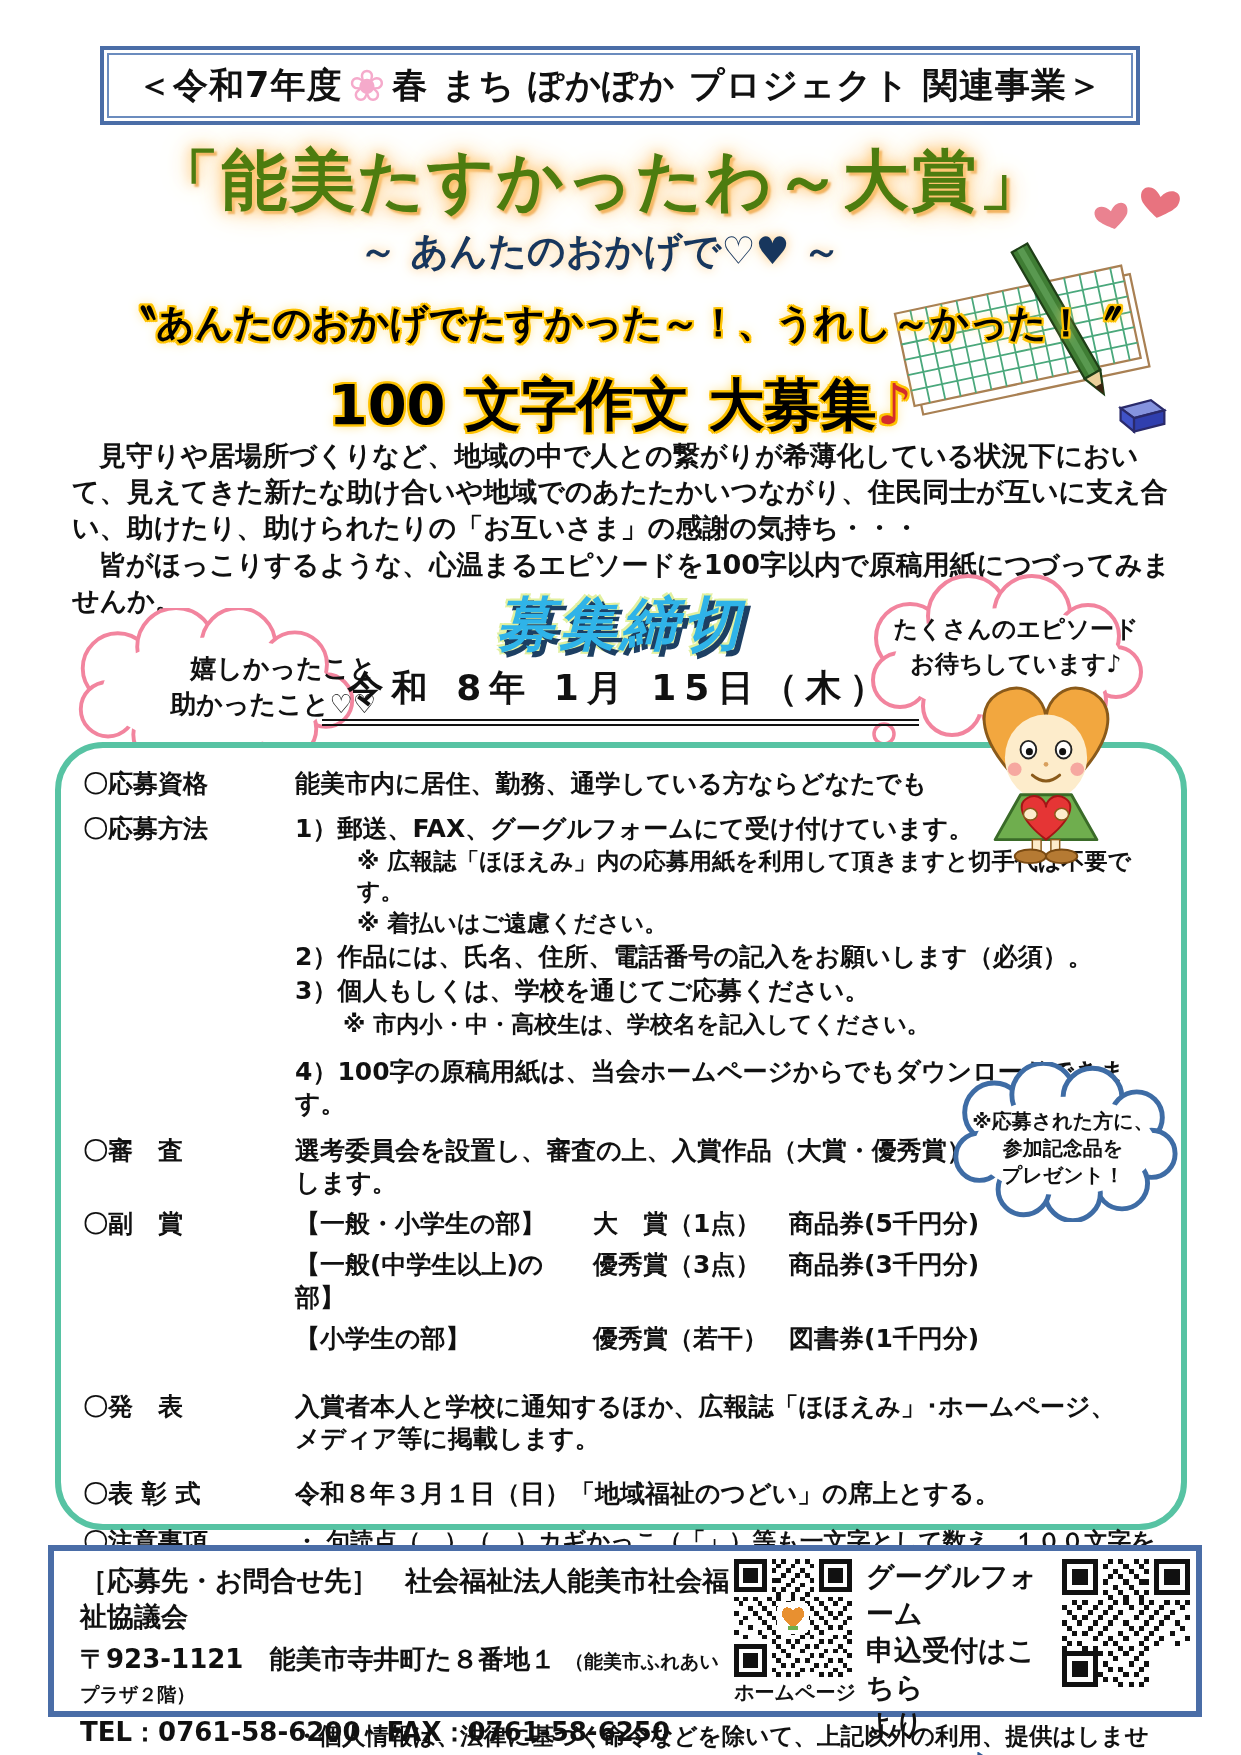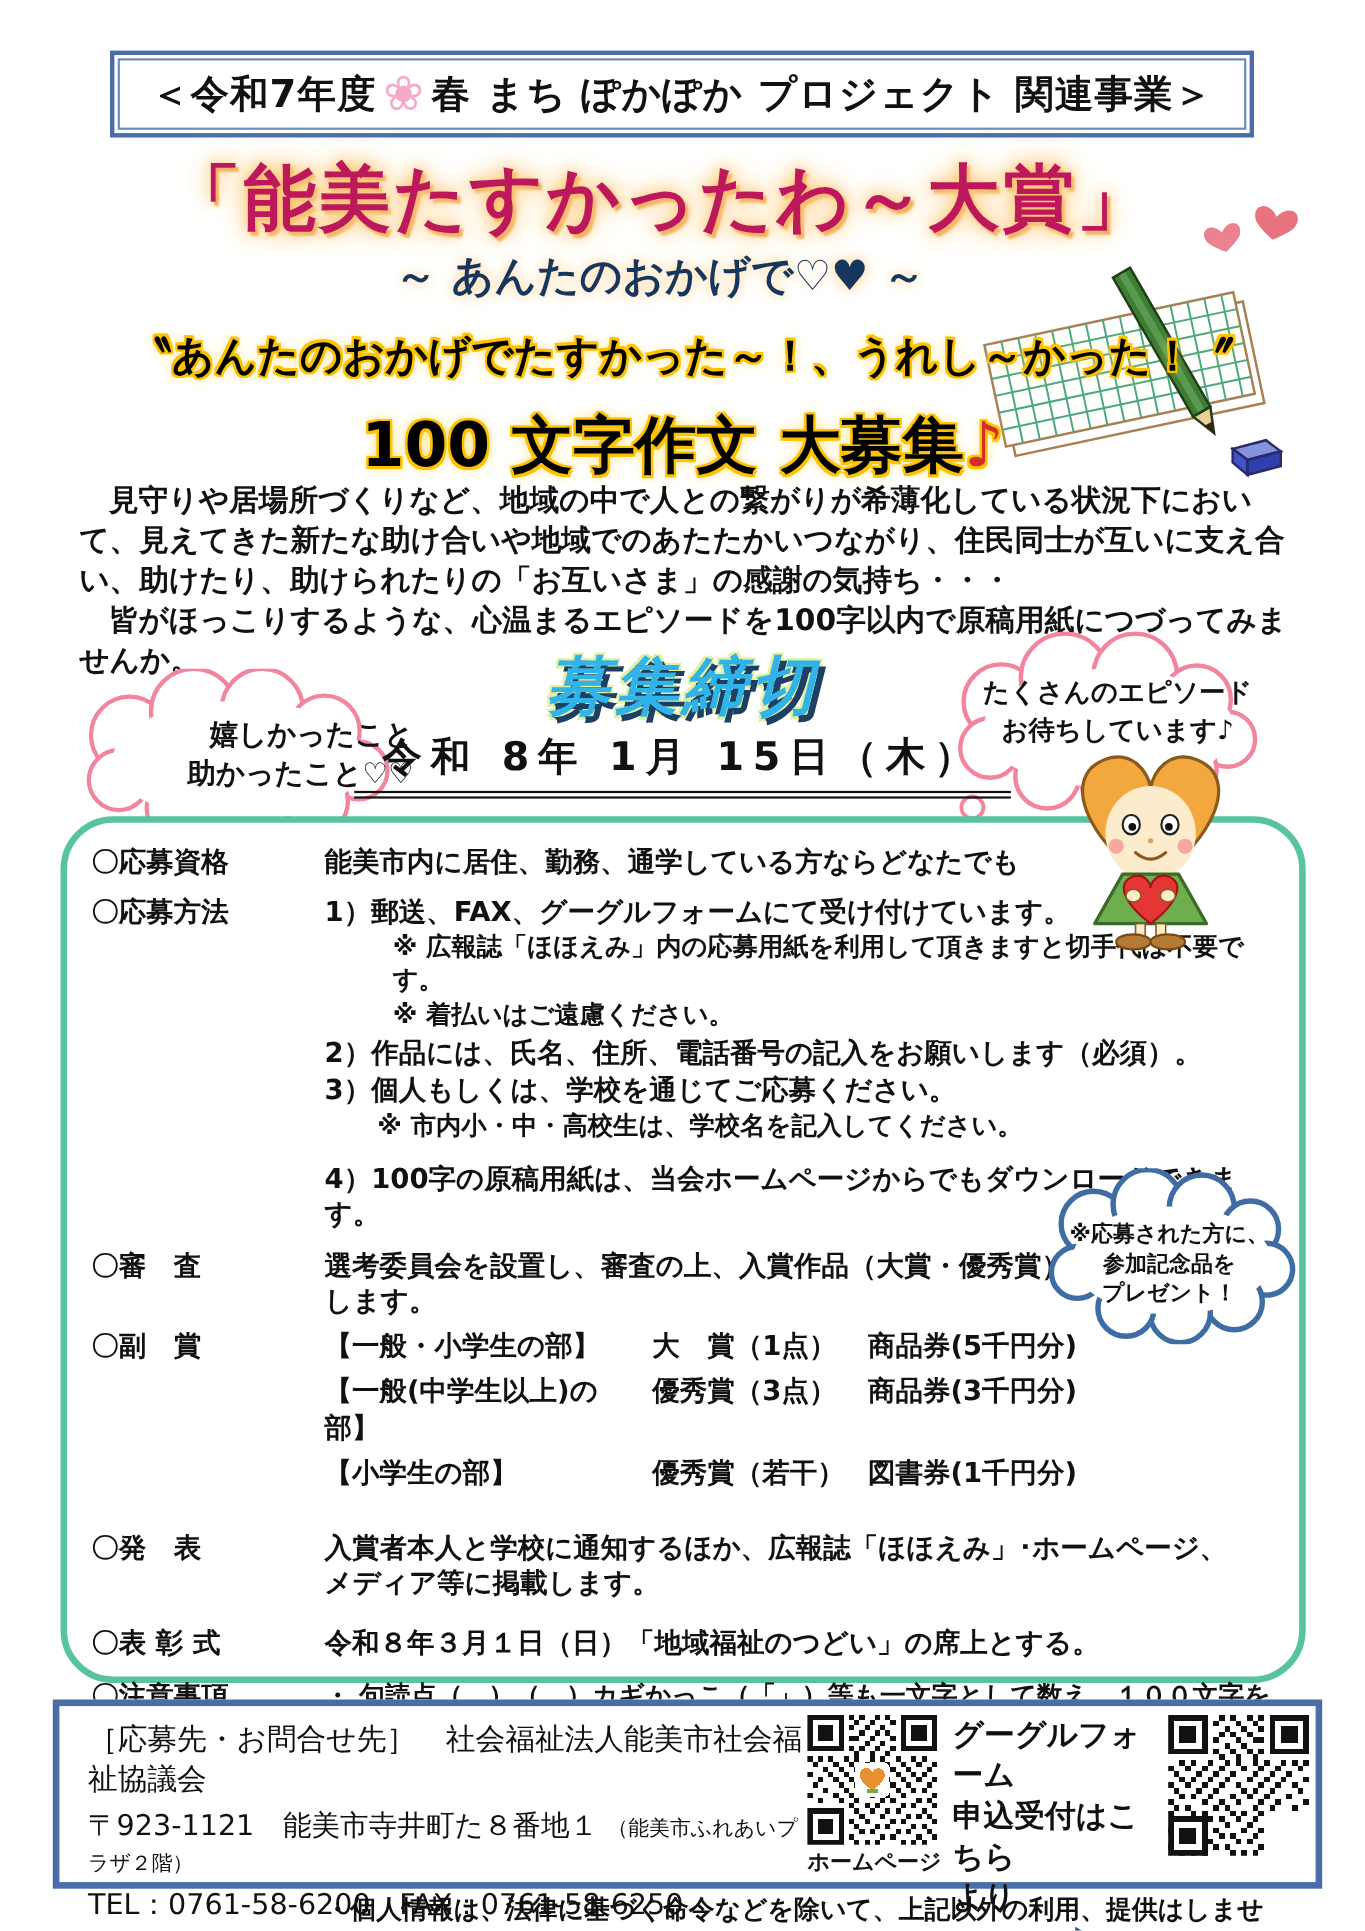--- a/index.html
+++ b/index.html
@@ -7,21 +7,21 @@
        font-family:"DejaVu Sans",sans-serif;color:#111;}
 
   
   .banner{position:absolute;left:100px;top:46px;width:1040px;border:4px solid #4a6da7;background:#fff;padding:3px;box-sizing:border-box;}
   .banner-inner{border:2px solid #6b8cbe;display:flex;justify-content:center;align-items:center;gap:6px;
                 font-size:35px;font-weight:900;letter-spacing:1px;padding:7px 0;}
   .blossom{color:#f5aacb;font-size:44px;line-height:.8;}
 
   
   .main-title{position:absolute;top:136px;left:0;width:1200px;margin:0;text-align:center;z-index:2;
-    font-size:66px;font-weight:900;color:#be185d;letter-spacing:2px;
+    font-size:66px;font-weight:900;color:#4d7c0f;letter-spacing:2px;
     text-shadow:0 0 12px #ffc36b,0 0 22px #ffce85,0 0 34px #ffe3b8,3px 3px 2px #eaa24b;}
   .subtitle{position:absolute;top:226px;left:0;width:1200px;text-align:center;z-index:2;
     font-size:38px;font-weight:900;color:#17365d;
     text-shadow:0 0 10px #ffd9a0,0 0 18px #ffe7c4;}
   .outline-gold{color:#000;
     text-shadow:2px 0 0 #fec200,-2px 0 0 #fec200,0 2px 0 #fec200,0 -2px 0 #fec200,
                 2px 2px 0 #fec200,-2px -2px 0 #fec200,2px -2px 0 #fec200,-2px 2px 0 #fec200,0 0 12px #ffd34d;}
   .catch{position:absolute;top:298px;left:0;width:1241px;text-align:center;font-size:38px;font-weight:900;z-index:2;}
   .recruit{position:absolute;top:368px;left:0;width:1241px;text-align:center;font-size:56px;font-weight:900;z-index:2;}
   .recruit .note{color:#d42b2b;}
@@ -69,21 +69,21 @@
   .row-announce{margin-top:26px;margin-bottom:10px;}
   .row-ceremony{margin-top:22px;margin-bottom:10px;}
   .row-notes{margin-top:16px;}
   .note-item{padding-left:1.25em;text-indent:-1.25em;max-width:925px;font-size:23.5px;line-height:1.3;margin-bottom:3px;}
   .cloud-memento{position:absolute;right:0;top:314px;width:236px;height:160px;z-index:4;}
   .cloud-memento .bubble-text{padding:46px 6px 0;text-align:center;font-size:20px;line-height:1.35;font-weight:800;}
 
   
   .footer{position:absolute;left:48px;top:1545px;width:1154px;height:172px;box-sizing:border-box;
     border:6px solid #4a6da7;background:#fff;display:flex;z-index:3;}
-  .footer-left{flex:1;padding:12px 0 0 26px;font-weight:400;min-width:0;}
+  .footer-left{flex:1;padding:12px 0 0 26px;font-weight:700;min-width:0;}
   .f-contact{font-size:27px;margin-bottom:7px;}
   .f-address{font-size:26px;margin-bottom:7px;}
   .f-address .small{font-size:19px;}
   .f-tel{font-size:26px;margin-bottom:5px;}
   .footer-right{display:flex;align-items:flex-start;gap:10px;padding:8px 6px 0 0;}
   .qr-wrap{text-align:left;}
   .qr-wrap svg{width:118px;height:118px;display:block;}
   .qr-label{font-size:20px;font-weight:600;margin-top:2px;}
   .gform{width:186px;font-size:28px;font-weight:600;line-height:1.32;}
   .gform .arrow{display:block;margin:8px 0 0 56px;width:104px;height:58px;}

